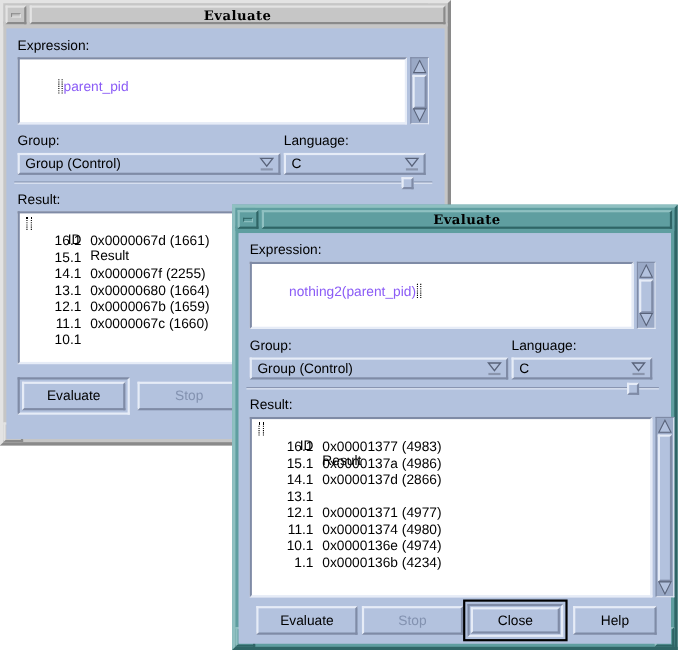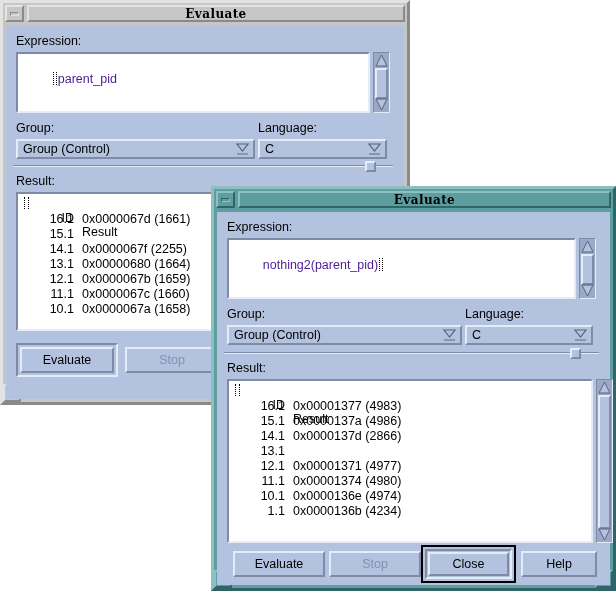--- a/index.html
+++ b/index.html
@@ -74,21 +74,21 @@
   .lbl{color:#000;font-size:12.5px;line-height:15px;}
 
   
   .textarea{
     position:absolute;box-sizing:border-box;background:#ffffff;
     border-width:2px;border-style:solid;
     border-color:#7f8ba6 #e6ecf7 #e6ecf7 #7f8ba6;
     overflow:hidden;
   }
   .textarea .txt{
-    position:absolute;left:6px;top:4px;font-size:12.5px;color:#4c1d95;white-space:pre;
+    position:absolute;left:6px;top:4px;font-size:12.5px;color:#8b5cf6;white-space:pre;
   }
   .caret{
     display:inline-block;width:2px;height:13px;vertical-align:-2px;
     border-left:1px dotted #000;border-right:1px dotted #000;
     margin:0 1px;
   }
 
   
   .vscroll{
     position:absolute;box-sizing:border-box;width:17px;
@@ -242,21 +242,21 @@
         <span class="c-id">ID</span>
         <span class="c-res">Result</span>
       </div>
       <div id="back-rows">
           <div class="listrow" style="top: 18px;"><span class="c-id">16.1</span><span class="c-res">0x0000067d (1661)</span></div>
           <div class="listrow" style="top: 33px;"><span class="c-id">15.1</span></div>
           <div class="listrow" style="top: 48px;"><span class="c-id">14.1</span><span class="c-res">0x0000067f (2255)</span></div>
           <div class="listrow" style="top: 63px;"><span class="c-id">13.1</span><span class="c-res">0x00000680 (1664)</span></div>
           <div class="listrow" style="top: 78px;"><span class="c-id">12.1</span><span class="c-res">0x0000067b (1659)</span></div>
           <div class="listrow" style="top: 93px;"><span class="c-id">11.1</span><span class="c-res">0x0000067c (1660)</span></div>
-          <div class="listrow" style="top: 108px;"><span class="c-id">10.1</span><span class="c-res">0x0000067a (1658)</span></div>
+          <div class="listrow" style="top: 108px;"><span class="c-id">10.1</span></div>
         </div>
     </div>
 
     <div class="defbox-soft" style="left:9px;top:316px;width:102px;height:34px;"></div>
     <div class="btn" style="left:13px;top:320px;width:94px;">Evaluate</div>
 
     <div class="btn disabled" style="left:118px;top:320px;width:94px;">Stop</div>
   </div>
 </div>
 

